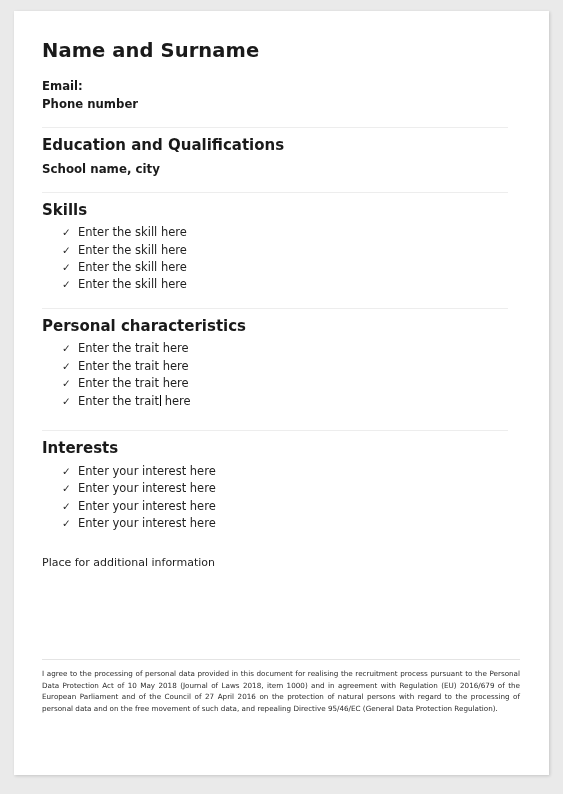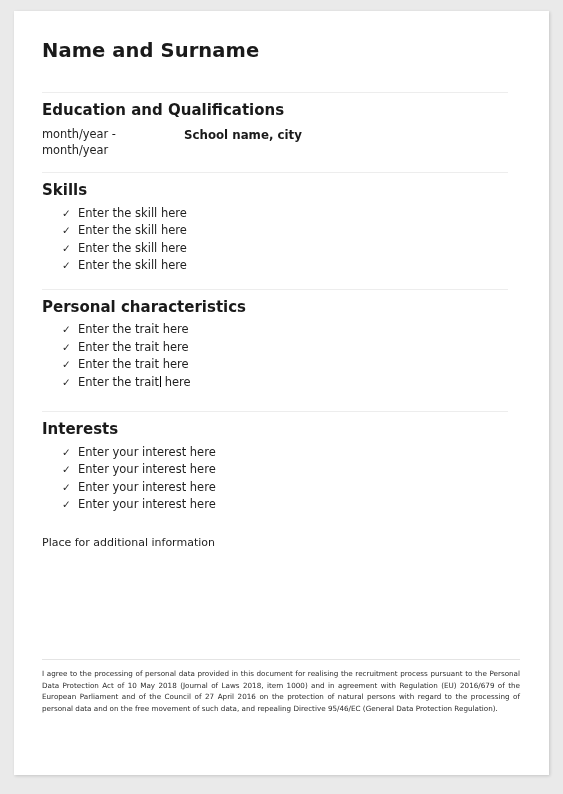--- a/index.html
+++ b/index.html
@@ -150,29 +150,30 @@
 </style>
 </head>
 <body>
 
 <div id="app">
   <div class="page">
     <div class="page-inner">
 
       <h1 class="doc-title">Name and Surname</h1>
 
+      <p class="contact-line">Email:</p>
+      <p class="contact-line">Phone number</p>
 
       <div class="sp-title-rule"></div>
       <div class="rule"></div>
       <div class="sp-rule-head"></div>
 
       <h2 class="section-heading">Education and Qualifications</h2>
 
       <div class="edu-row">
-        <div class="edu-dates">month/year - month/year</div>
         <div class="edu-school">School name, city</div>
       </div>
 
       <div class="sp-list-rule"></div>
       <div class="rule"></div>
       <div class="sp-rule-head"></div>
 
       <h2 class="section-heading">Skills</h2>
       <ul class="check-list">
         <li>

